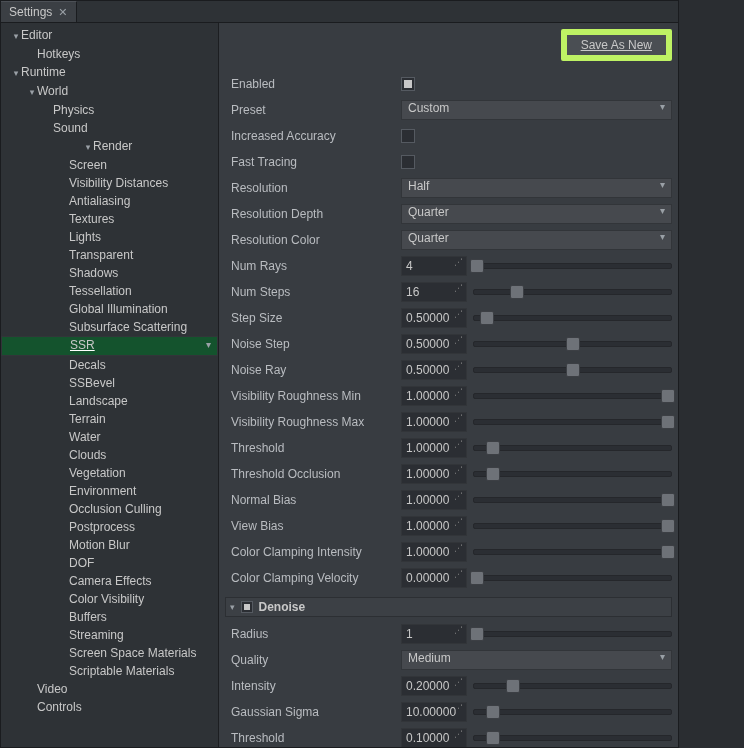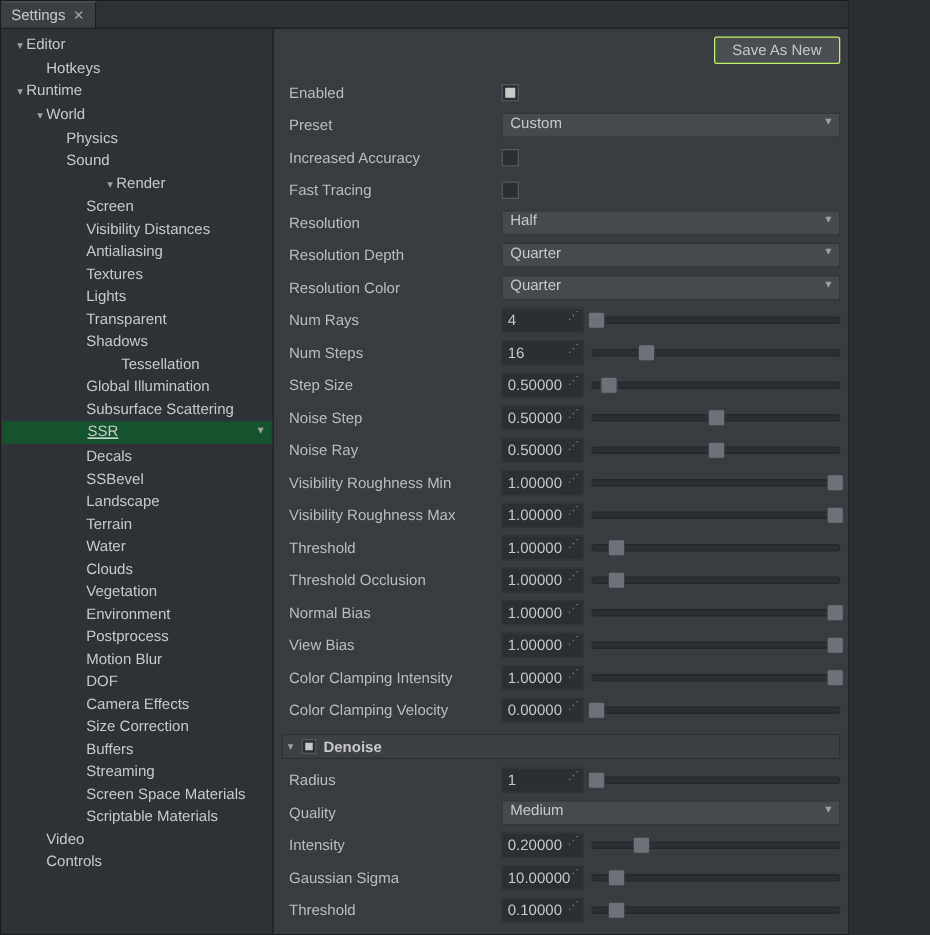--- a/index.html
+++ b/index.html
@@ -8,21 +8,21 @@
 .titlebar { height:22px; background:#2e3236; border-bottom:1px solid #1a1c1f; display:flex; align-items:stretch; }
 .tab { background:#3b3f44; border-right:1px solid #1a1c1f; padding:3px 8px; display:flex; align-items:center; gap:6px; border-top:1px solid #4c5056; }
 .tab .x { color:#9aa0a6; cursor:pointer; font-size:11px; }
 .body { flex:1; display:flex; overflow:hidden; }
 .sidebar { width:218px; background:#2e3236; border-right:1px solid #1c1e21; overflow-y:auto; padding:3px 0 6px 0; }
 .tree-item { padding:1px 6px 1px 6px; white-space:nowrap; cursor:default; line-height:16px; }
 .tree-item.sel { background:#14532d; color:#fff;text-decoration:underline; }
 .tree-item .tw { display:inline-block; width:10px; text-align:center; color:#9aa0a6; font-size:9px; }
 .main { flex:1; background:#383c41; overflow-y:auto; padding:6px 6px 12px 6px; position:relative; }
 .toprow { display:flex; justify-content:flex-end; margin-bottom:10px; }
-.btn { background:#4a4e53; border:1px solid #bef264; padding:3px 14px; border-radius:2px; cursor:pointer; }
+.btn { background:#4a4e53; border:6px solid #bef264; padding:3px 14px; border-radius:2px; cursor:pointer;text-decoration:underline; }
 .row { display:flex; align-items:center; height:26px; gap:8px; }
 .lbl { width:168px; padding-left:6px; color:#b9bcc0; }
 .chk { width:14px; height:14px; background:#2b2e33; border:1px solid #555a61; display:inline-block; }
 .chk.on::after { content:""; display:block; width:8px; height:8px; margin:2px; background:#c8c8c8; }
 .sel { flex:1; background:#46494e; border:1px solid #323539; height:20px; display:flex; align-items:flex-start; padding:0 6px; position:relative; }
 .sel::after { content:"▾"; position:absolute; right:6px; color:#9aa0a6; font-size:10px; }
 .numwrap { display:flex; align-items:center; gap:6px; flex:1; }
 .numbox { width:66px; height:20px; background:#2b2e33; border:1px solid #323539; display:flex; align-items:center; padding:0 4px; position:relative; }
 .numbox .drag { position:absolute; right:2px; top:2px; width:10px; height:14px; color:#888; font-size:9px; line-height:7px; }
 .slider { flex:1; height:20px; position:relative; display:flex; align-items:center; }
@@ -57,40 +57,41 @@
         <div class="tree-item" style="padding-left: 42px;"><span class="tw"></span><span>Physics</span></div>
         <div class="tree-item" style="padding-left: 42px;"><span class="tw"></span><span>Sound</span></div>
         <div class="tree-item" style="padding-left: 42px; margin-left: 40px;"><span class="tw">▾</span><span>Render</span></div>
         <div class="tree-item" style="padding-left: 58px;"><span class="tw"></span><span>Screen</span></div>
         <div class="tree-item" style="padding-left: 58px;"><span class="tw"></span><span>Visibility Distances</span></div>
         <div class="tree-item" style="padding-left: 58px;"><span class="tw"></span><span>Antialiasing</span></div>
         <div class="tree-item" style="padding-left: 58px;"><span class="tw"></span><span>Textures</span></div>
         <div class="tree-item" style="padding-left: 58px;"><span class="tw"></span><span>Lights</span></div>
         <div class="tree-item" style="padding-left: 58px;"><span class="tw"></span><span>Transparent</span></div>
         <div class="tree-item" style="padding-left: 58px;"><span class="tw"></span><span>Shadows</span></div>
-        <div class="tree-item" style="padding-left: 58px; margin-left: 28px;"><span class="tw"></span><span>Tessellation</span></div>
+        <div class="tree-item" style="padding-left: 58px;"><span class="tw"></span><span>Tessellation</span></div>
         <div class="tree-item" style="padding-left: 58px;"><span class="tw"></span><span>Global Illumination</span></div>
         <div class="tree-item" style="padding-left: 58px;"><span class="tw"></span><span>Subsurface Scattering</span></div>
         <div class="tree-item sel" style="padding-left: 58px;">
           <span class="tw"></span>
           <span>SSR</span>
         </div>
         <div class="tree-item" style="padding-left: 58px;"><span class="tw"></span><span>Decals</span></div>
         <div class="tree-item" style="padding-left: 58px;"><span class="tw"></span><span>SSBevel</span></div>
         <div class="tree-item" style="padding-left: 58px;"><span class="tw"></span><span>Landscape</span></div>
         <div class="tree-item" style="padding-left: 58px;"><span class="tw"></span><span>Terrain</span></div>
         <div class="tree-item" style="padding-left: 58px;"><span class="tw"></span><span>Water</span></div>
         <div class="tree-item" style="padding-left: 58px;"><span class="tw"></span><span>Clouds</span></div>
         <div class="tree-item" style="padding-left: 58px;"><span class="tw"></span><span>Vegetation</span></div>
         <div class="tree-item" style="padding-left: 58px;"><span class="tw"></span><span>Environment</span></div>
+        <div class="tree-item" style="padding-left: 58px;"><span class="tw"></span><span>Occlusion Culling</span></div>
         <div class="tree-item" style="padding-left: 58px;"><span class="tw"></span><span>Postprocess</span></div>
         <div class="tree-item" style="padding-left: 58px;"><span class="tw"></span><span>Motion Blur</span></div>
         <div class="tree-item" style="padding-left: 58px;"><span class="tw"></span><span>DOF</span></div>
         <div class="tree-item" style="padding-left: 58px;"><span class="tw"></span><span>Camera Effects</span></div>
-        <div class="tree-item" style="padding-left: 58px;"><span class="tw"></span><span>Size Correction</span></div>
+        <div class="tree-item" style="padding-left: 58px;"><span class="tw"></span><span>Color Visibility</span></div>
         <div class="tree-item" style="padding-left: 58px;"><span class="tw"></span><span>Buffers</span></div>
         <div class="tree-item" style="padding-left: 58px;"><span class="tw"></span><span>Streaming</span></div>
         <div class="tree-item" style="padding-left: 58px;"><span class="tw"></span><span>Screen Space Materials</span></div>
         <div class="tree-item" style="padding-left: 58px;"><span class="tw"></span><span>Scriptable Materials</span></div>
         <div class="tree-item" style="padding-left: 26px;"><span class="tw"></span><span>Video</span></div>
         <div class="tree-item" style="padding-left: 26px;"><span class="tw"></span><span>Controls</span></div>
       </div>
     <div class="main">
       <div class="toprow">
         <div class="btn">Save As New</div>

